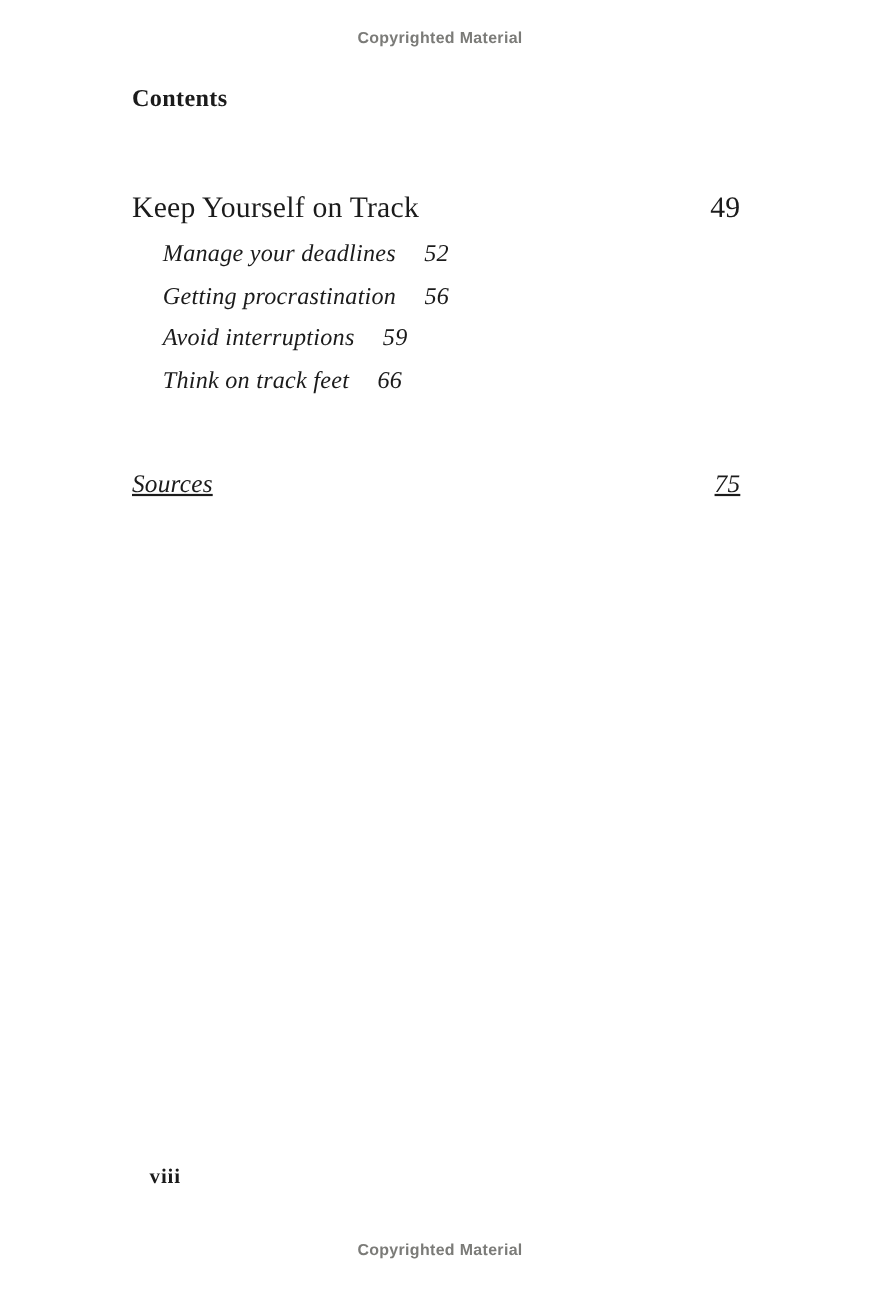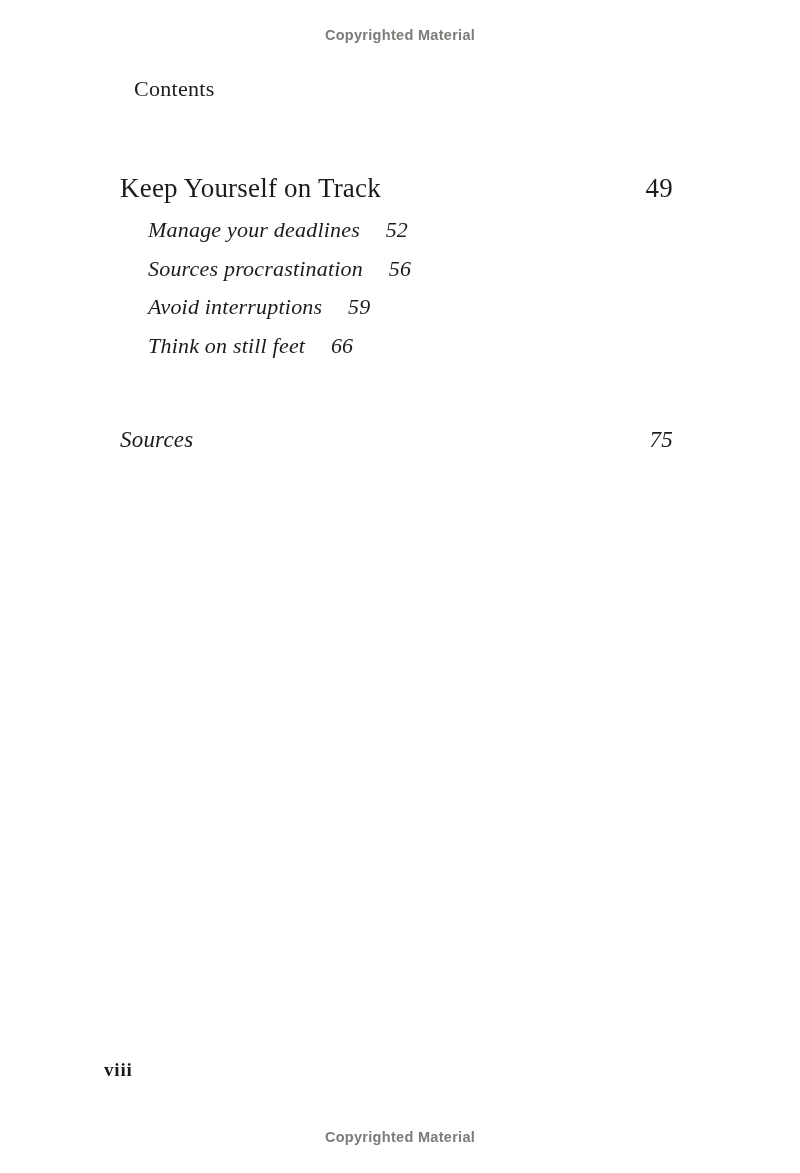--- a/index.html
+++ b/index.html
@@ -37,24 +37,24 @@
     position: absolute;
     top: 1129px;
     left: 0;
     width: 100%;
   }
   .column {
     margin-left: 120px;
     width: 553px;
   }
   .contents-title {
-    margin: 33px 0 0 14px;
+    margin: 33px 0 0 0;
     font-size: 22px;
     line-height: 26px;
-    font-weight: normal;
+    font-weight: bold;
     letter-spacing: 0.3px;
   }
   .chapter-block.first { margin-top: 69px; }
   .chapter-block.second { margin-top: 17px; }
   .chapter-head {
     display: flex;
     justify-content: space-between;
     align-items: baseline;
     font-size: 27px;
     line-height: 34px;
@@ -71,31 +71,32 @@
     letter-spacing: 0.2px;
   }
   .entry-page {
     margin-left: 20px;
     margin-top: 12px;
   }
   .backmatter {
     margin-top: 55px;
     font-style: italic;
     font-size: 23px;
+    text-decoration: underline;
   }
   .bm-row {
     display: flex;
     justify-content: space-between;
     align-items: baseline;
     line-height: 39px;
     letter-spacing: 0.2px;
   }
   .folio {
     position: absolute;
-    left: 104px;
+    left: 136px;
     top: 1059px;
     font-weight: bold;
     font-size: 19px;
     letter-spacing: 0.8px;
   }
 </style>
 </head>
 <body>
 
 <div class="page">
@@ -112,31 +113,31 @@
       <span class="chapter-title">Keep Yourself on Track</span>
       <span class="chapter-page">49</span>
     </div>
     <div class="chapter-entries">
   <div class="entry-row">
     <span class="entry-title">Manage your deadlines</span>
     <span class="entry-page">52</span>
   </div>
 
   <div class="entry-row">
-    <span class="entry-title">Sources procrastination</span>
+    <span class="entry-title">Getting procrastination</span>
     <span class="entry-page">56</span>
   </div>
 
   <div class="entry-row">
     <span class="entry-title">Avoid interruptions</span>
     <span class="entry-page">59</span>
   </div>
 
   <div class="entry-row">
-    <span class="entry-title">Think on still feet</span>
+    <span class="entry-title">Think on track feet</span>
     <span class="entry-page">66</span>
   </div>
 </div>
   </section>
 
 </div>
 
     <div class="backmatter" id="backmatter">
   <div class="bm-row">
     <span class="bm-title">Sources</span>

